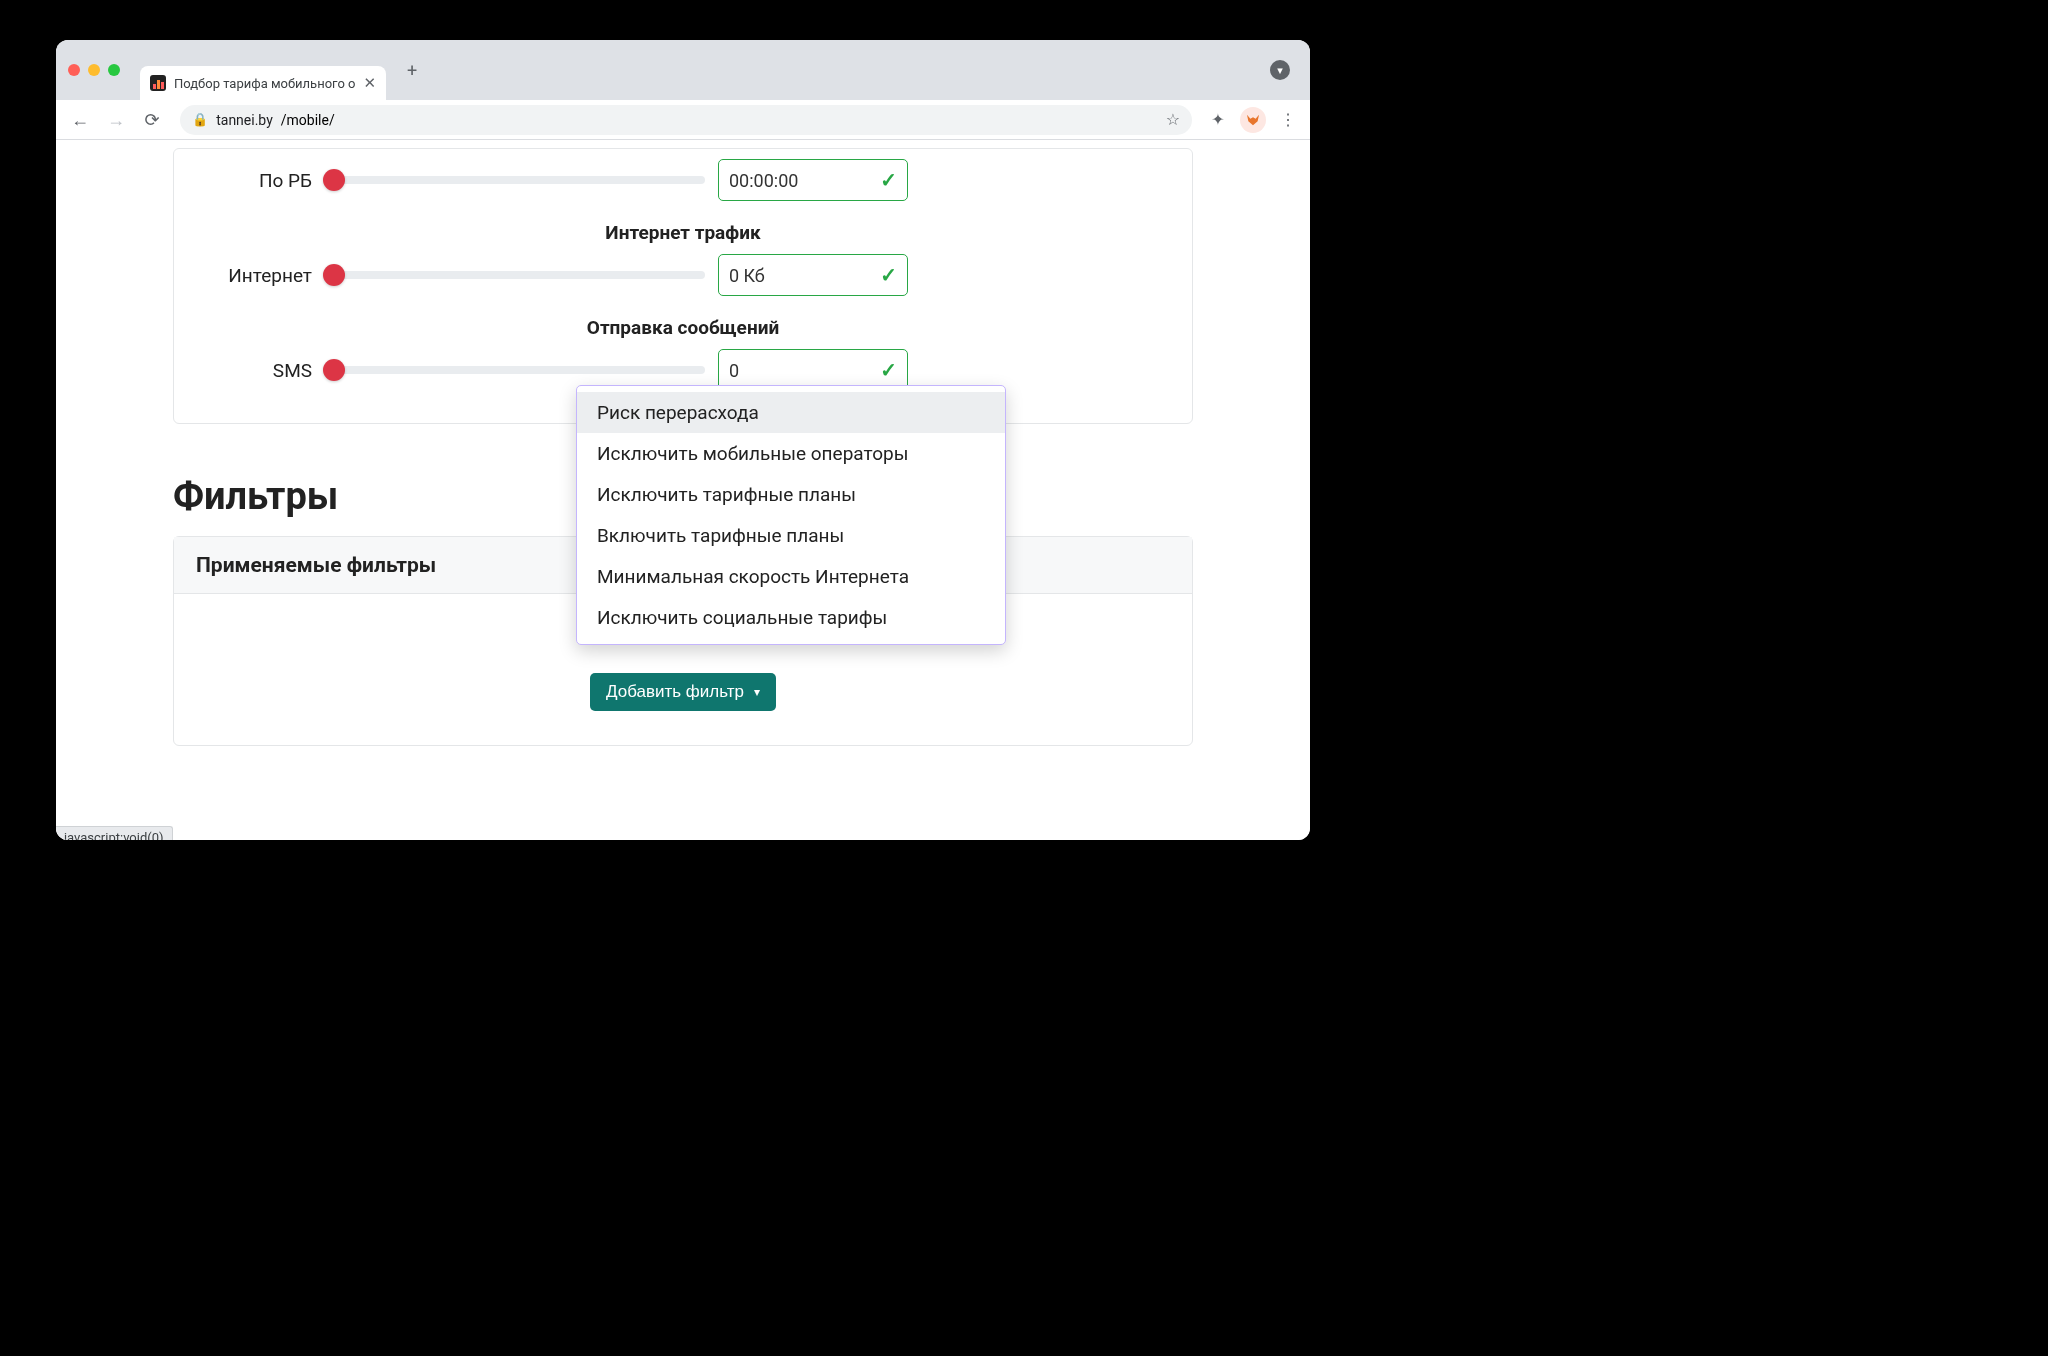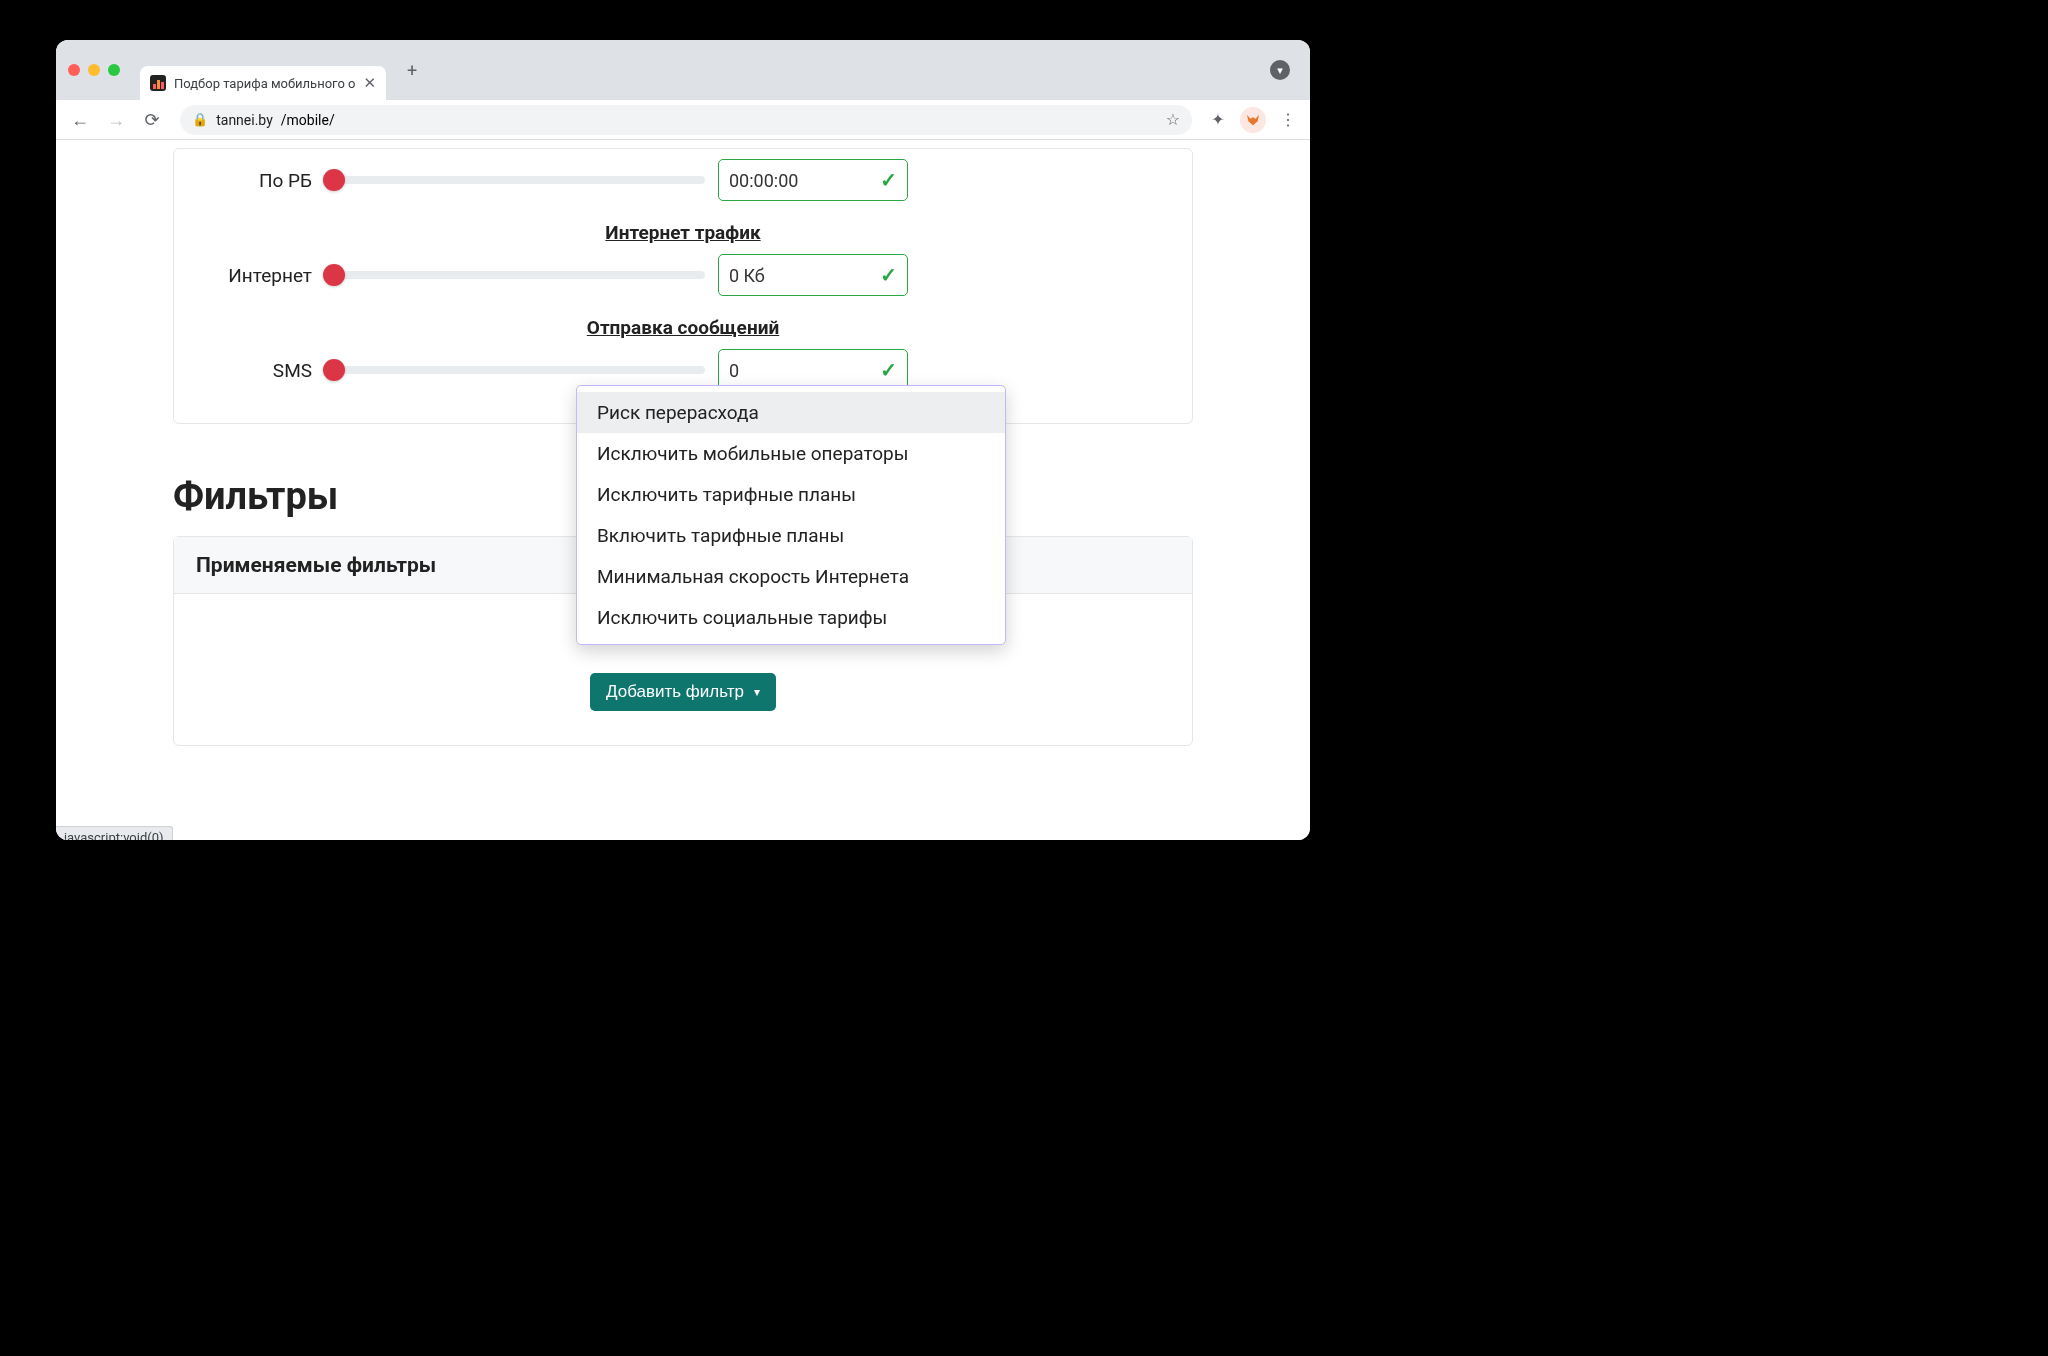--- a/index.html
+++ b/index.html
@@ -140,21 +140,20 @@
   color: #333;
   justify-content: space-between;
 }
 .check-ico { color:#28a745; font-size:20px; font-weight:bold;}
 .section-subtitle {
   text-align: center;
   font-weight: 700;
   font-size: 19px;
   margin: 20px 0 8px;
   color: #222;
-  text-decoration: underline;
 }
 .filters-heading {
   font-size: 38px;
   font-weight: 700;
   margin: 50px 0 18px;
   color: #222;
 }
 .filters-card {
   border: 1px solid #e4e6e8;
   border-radius: 6px;

